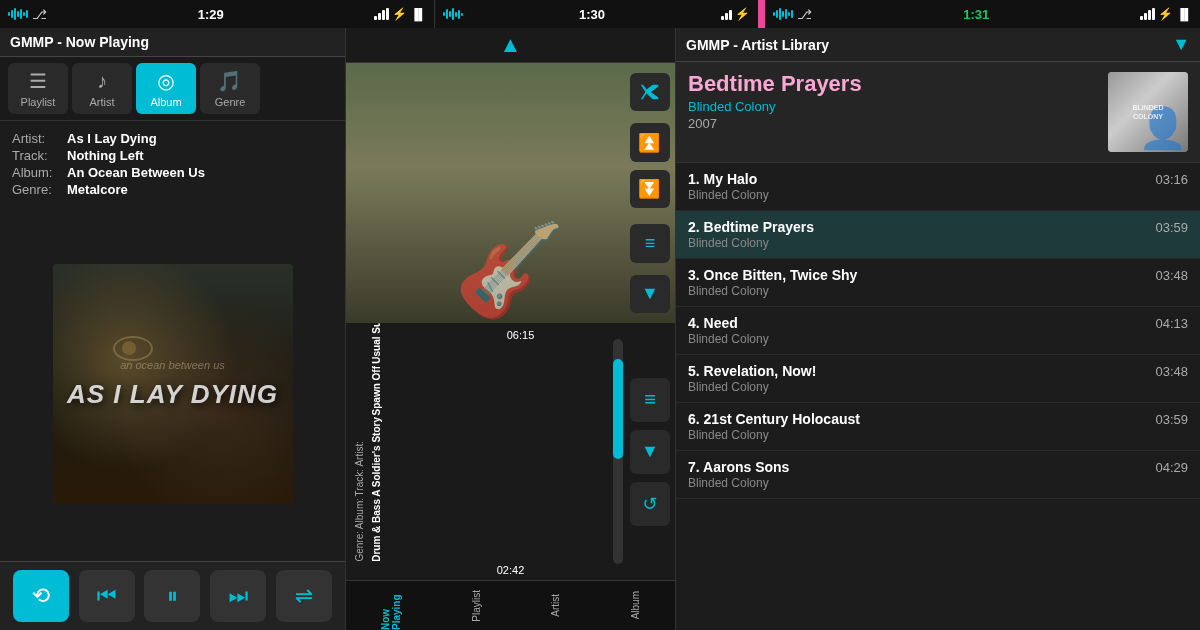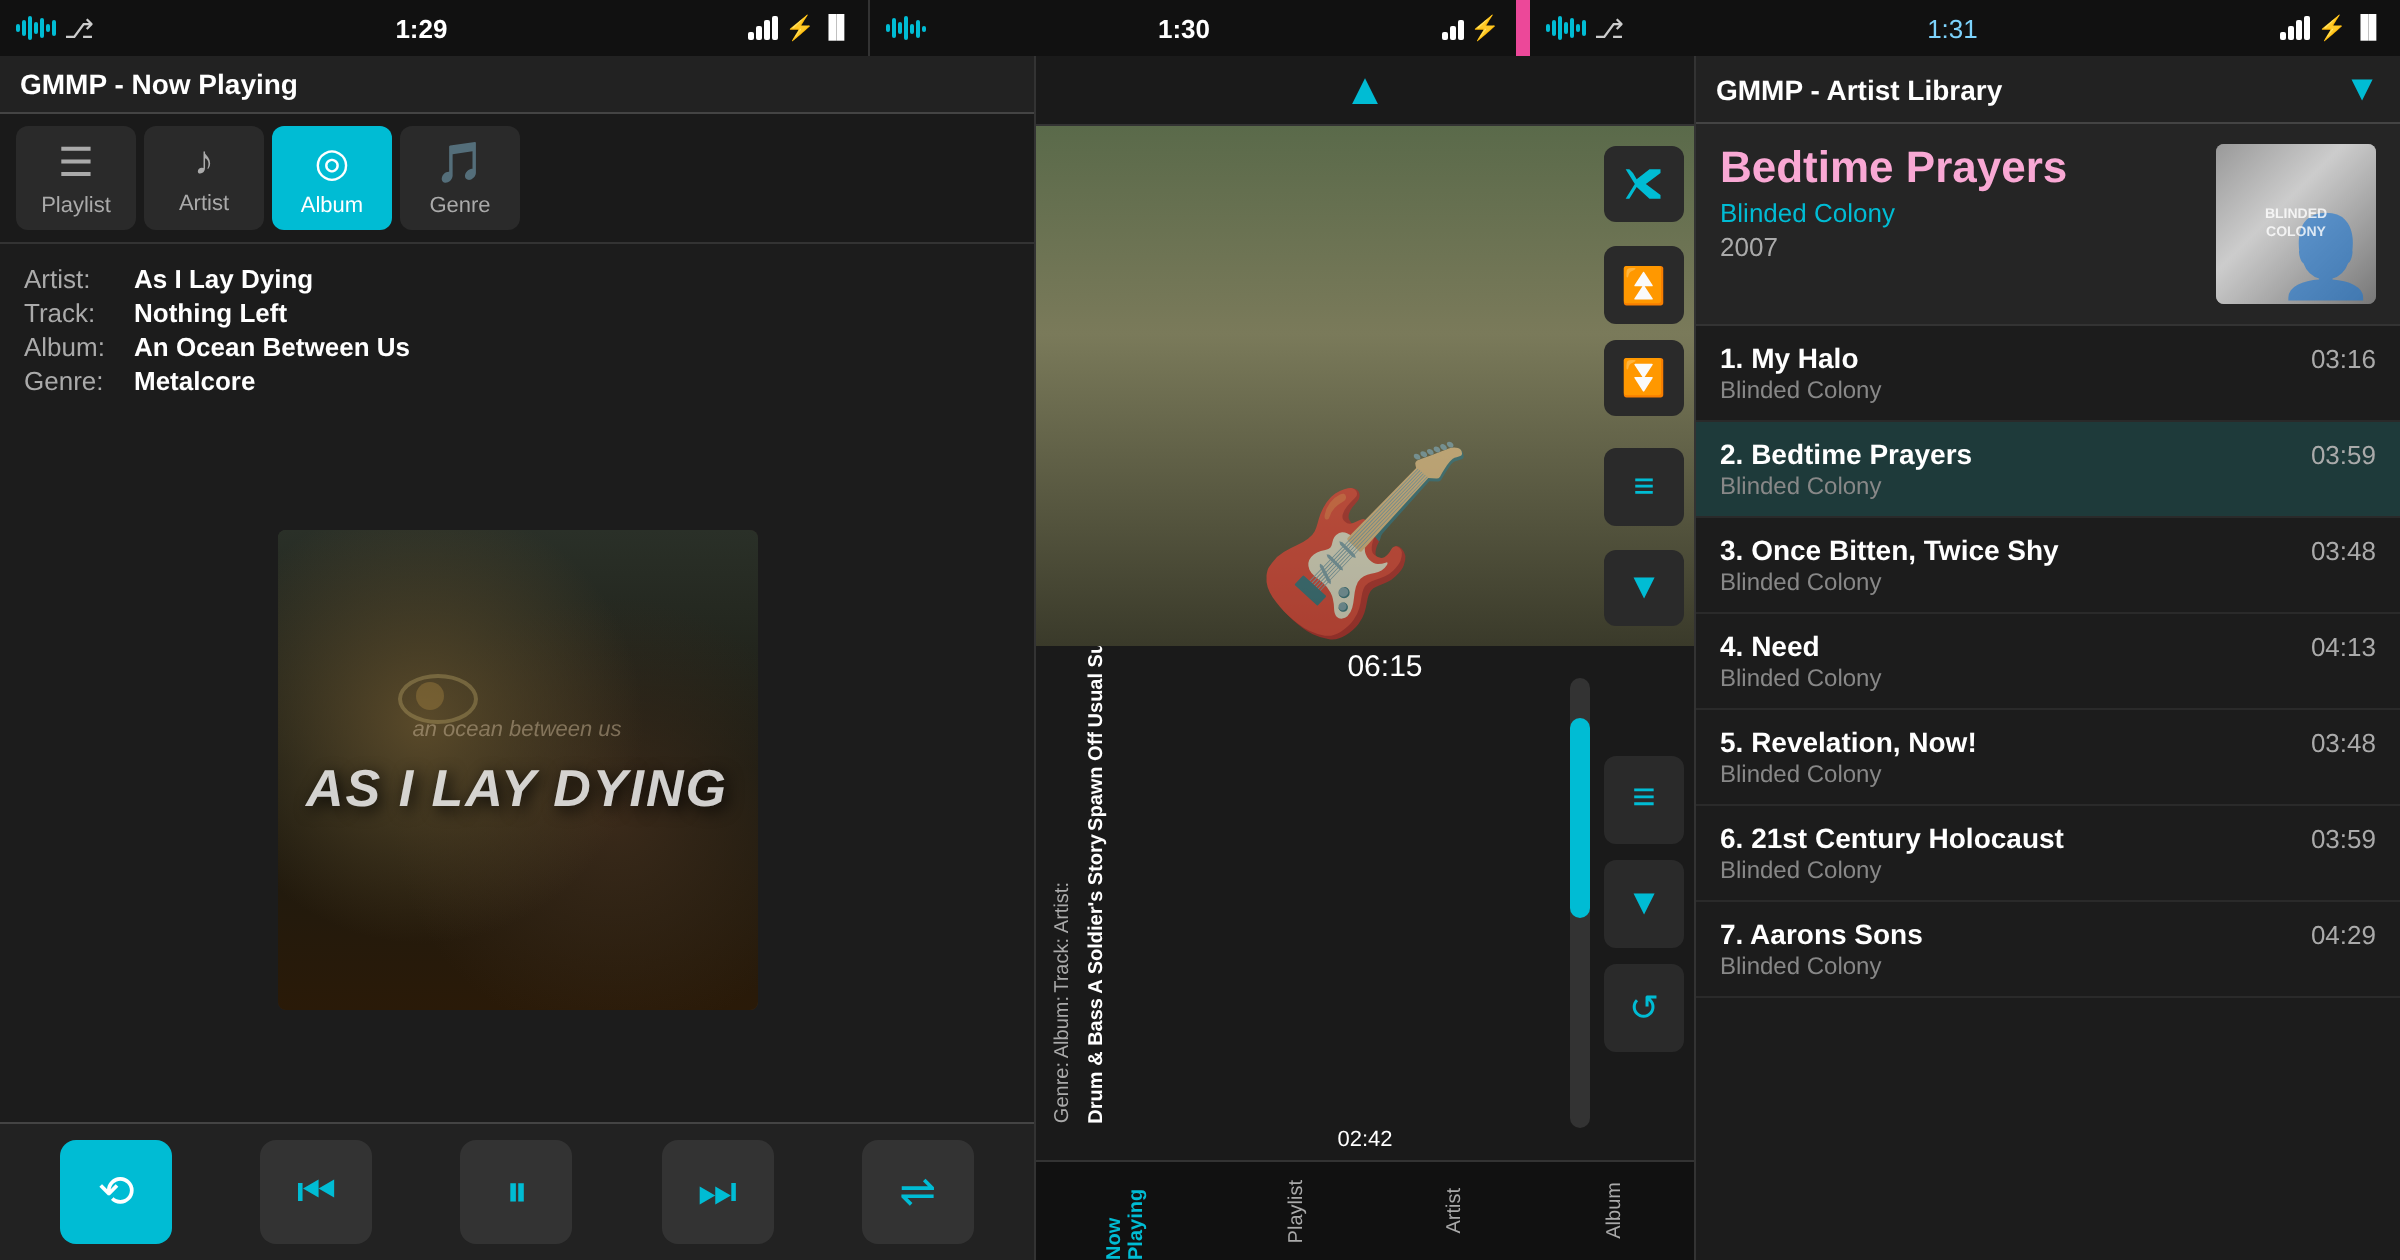--- a/index.html
+++ b/index.html
@@ -15,21 +15,21 @@
 
     
     .main-container {
       flex: 1;
       display: flex;
       overflow: hidden;
     }
 
     
     .left-panel {
-      width: 518px;
+      width: 346px;
       background: #1c1c1c;
       display: flex;
       flex-direction: column;
       border-right: 1px solid #333;
     }
 
     .left-header {
       background: #222;
       padding: 6px 10px;
       color: white;
@@ -440,21 +440,21 @@
         <div class="wave-bar" style="height:4px"></div>
         <div class="wave-bar" style="height:8px"></div>
         <div class="wave-bar" style="height:12px"></div>
         <div class="wave-bar" style="height:6px"></div>
         <div class="wave-bar" style="height:10px"></div>
         <div class="wave-bar" style="height:4px"></div>
         <div class="wave-bar" style="height:8px"></div>
       </div>
       <span style="color:#ccc;font-size:13px;">⎇</span>
     </div>
-    <span style="color:#7dd3fc;font-weight:normal;font-size:13px;">1:31</span>
+    <span style="color:#22c55e;font-weight:bold;font-size:13px;">1:31</span>
     <div style="display:flex;align-items:center;gap:3px;">
       <div class="signal-bars">
         <div class="signal-bar" style="height:4px;"></div>
         <div class="signal-bar" style="height:7px;"></div>
         <div class="signal-bar" style="height:10px;"></div>
         <div class="signal-bar" style="height:12px;"></div>
       </div>
       <span style="font-size:12px;color:#00bcd4;">⚡</span>
       <span style="font-size:11px;color:white;">▐▌</span>
     </div>
@@ -558,21 +558,21 @@
       </div>
 
       <div class="middle-art-figure">
         <div style="font-size:90px;color:rgba(0,0,0,0.6);">🎸</div>
       </div>
     </div>
 
     <div style="position:relative;display:flex;align-items:stretch;flex:1;overflow:hidden;">
 
       <div style="position:absolute;top:0;left:0;right:0;text-align:center;padding:2px;">
-        <span style="color:white;font-size:15px;margin-left:20px;">06:15</span>
+        <span style="color:white;font-size:11px;margin-left:20px;">06:15</span>
       </div>
 
       <div style="position:absolute;right:52px;top:16px;bottom:16px;width:10px;background:#333;border-radius:5px;">
         <div style="width:10px;height:100px;background:#00bcd4;border-radius:5px;margin-top:20px;"></div>
       </div>
 
       <div style="position:absolute;right:0;top:0;bottom:0;width:50px;display:flex;flex-direction:column;align-items:center;justify-content:center;gap:8px;padding:8px 4px;">
         <div class="mid-ctrl" style="font-size:20px;color:#00bcd4;">≡</div>
         <div class="mid-ctrl" style="font-size:18px;color:#00bcd4;">▼</div>
         <div class="mid-ctrl" style="font-size:18px;color:#00bcd4;">↺</div>

